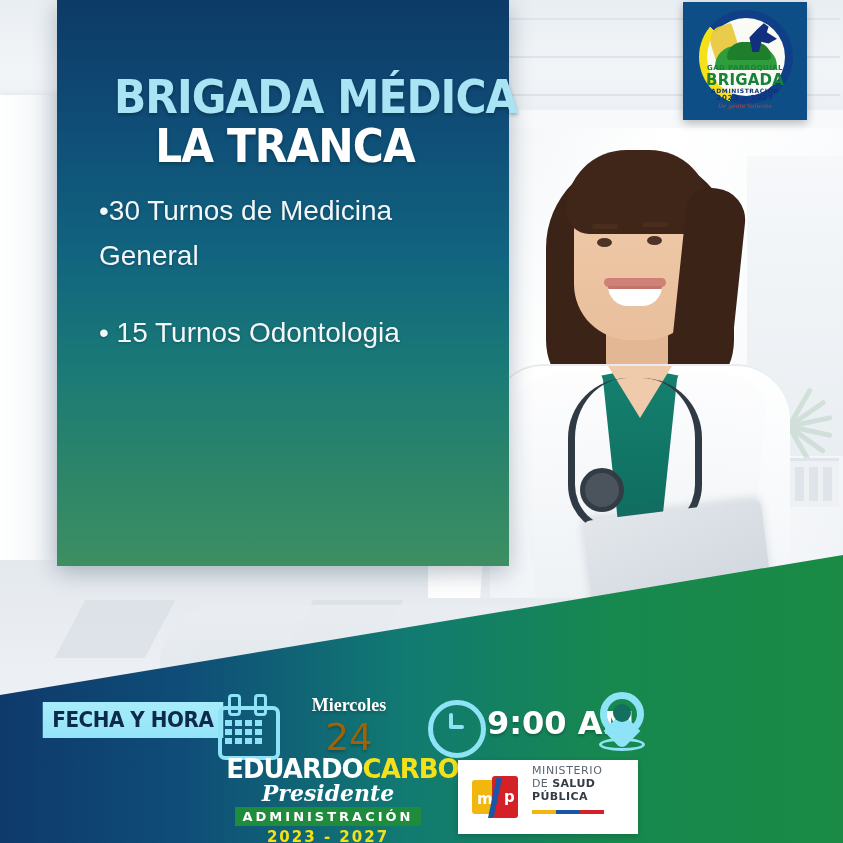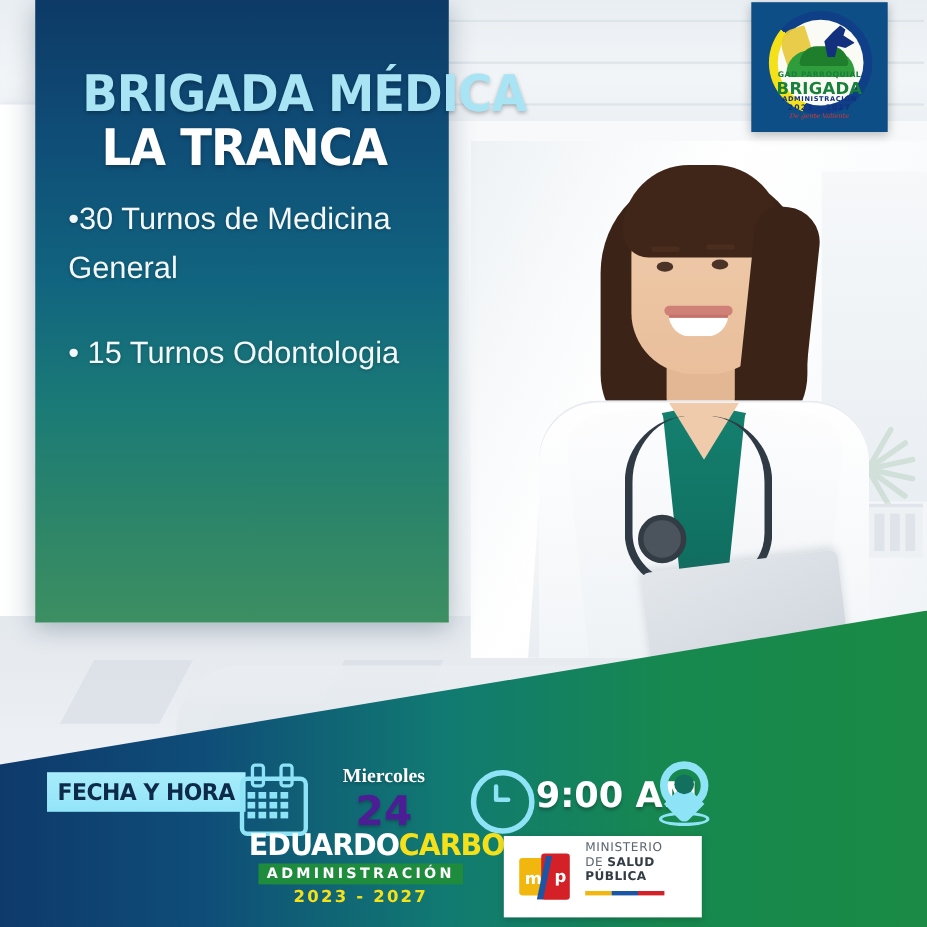--- a/index.html
+++ b/index.html
@@ -33,24 +33,24 @@
     background:#cfd8df;border-radius:4px;}
   .bg-equip .tray{position:absolute;left:18px;top:52px;width:150px;height:16px;
     background:#cfd8df;border-radius:3px;}
   .bg-equip .pole{position:absolute;left:74px;top:68px;width:24px;height:78px;
     background:#cfd8df;}
   .bg-equip .foot{position:absolute;left:40px;top:140px;width:96px;height:26px;
     background:#cfd8df;border-radius:0 0 14px 14px;}
 
   
   .card{
-    position:absolute;left:32px;top:0;width:376px;height:566px;
+    position:absolute;left:57px;top:0;width:452px;height:566px;
     background:linear-gradient(180deg,#0d3a66 0%,#0f4d77 22%,#11647f 45%,#1a7a76 65%,#2c8569 83%,#3d8f62 100%);
     box-shadow:0 6px 22px rgba(20,45,70,.30);
-    padding:0;box-sizing:border-box;
+    padding:12px;box-sizing:border-box;
   }
   .card-inner{padding:62px 26px 0 30px;}
   .ttl1{
     font-family:"DejaVu Sans",sans-serif;font-weight:700;
     font-size:46px;line-height:46px;letter-spacing:-1px;
     color:#a9e4f5;text-align:center;
     transform:scaleX(.92);transform-origin:center;
     text-shadow:0 2px 4px rgba(0,0,0,.28);
     white-space:nowrap;
   }
@@ -179,21 +179,21 @@
   .ico{position:absolute;color:#8fe3f7;}
   .cal{left:216px;top:2px;width:58px;height:58px;}
   .cal-body{position:absolute;left:2px;top:12px;width:54px;height:46px;
     border:4px solid #8fe3f7;border-radius:7px;}
   .cal-ring{position:absolute;top:0;width:7px;height:16px;border:3px solid #8fe3f7;border-radius:4px;}
   .cal-grid{position:absolute;left:9px;top:26px;width:40px;display:flex;flex-wrap:wrap;gap:3px;}
   .cal-grid i{width:7px;height:6px;background:#8fe3f7;display:block;}
   .datewrap{position:absolute;left:284px;top:0px;text-align:center;width:130px;}
   .d1{color:#fff;font-size:18px;font-weight:700;line-height:27px;
     font-family:Liberation Serif, serif;text-shadow:0 2px 3px rgba(0,0,0,.25);}
-  .d2{color:#4c1d95;font-size:37px;font-weight:700;line-height:37px;
+  .d2{color:#a16207;font-size:37px;font-weight:400;line-height:37px;
     font-family:"DejaVu Sans",sans-serif;text-shadow:0 2px 3px rgba(0,0,0,.25);text-align:center;}
   .clock{left:428px;top:8px;width:48px;height:48px;border:5px solid #8fe3f7;border-radius:50%;}
   .ch{position:absolute;background:#8fe3f7;border-radius:2px;}
   .time{position:absolute;left:487px;top:12px;color:#fff;font-size:32px;font-weight:700;
     font-family:"DejaVu Sans",sans-serif;text-shadow:0 2px 3px rgba(0,0,0,.25);white-space:nowrap;}
   .pin{position:absolute;left:600px;top:0px;width:44px;height:62px;}
   .pin-head{position:absolute;left:0;top:0;width:44px;height:44px;border-radius:50%;
     border:7px solid #8fe3f7;box-sizing:border-box;}
   .pin-tip{position:absolute;left:9px;top:26px;width:26px;height:26px;background:#8fe3f7;
     transform:rotate(45deg);border-radius:0 0 6px 0;}
@@ -377,20 +377,21 @@
       <div class="pin-head"></div>
       <div class="pin-hole"></div>
       <div class="pin-sh"></div>
     </div>
   </div>
 
   <div class="sig">
     <div class="sig-n">
       <span class="w">EDUARDO</span><span class="y">CARBO</span>
     </div>
+    <div class="sig-p">Presidente</div>
     <div><span class="sig-a">ADMINISTRACIÓN</span></div>
     <div class="sig-y">2023 - 2027</div>
   </div>
 
   <div class="msp">
     <div class="msp-mark">
       <div class="msp-m">
           <b>m</b>
         </div>
       <div class="msp-s">

